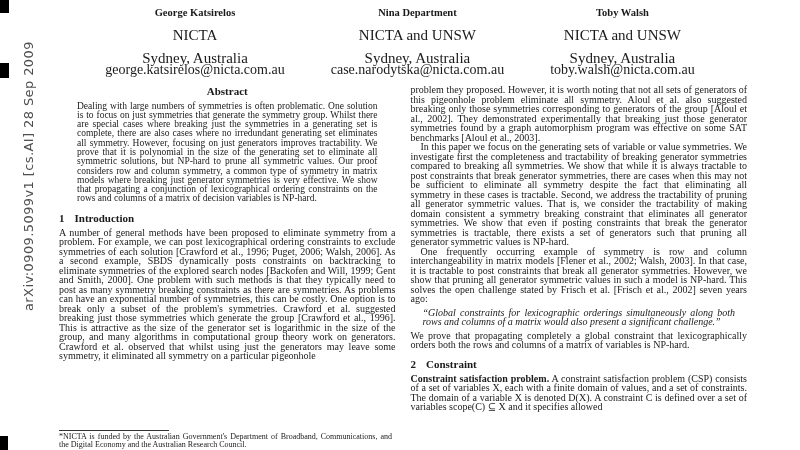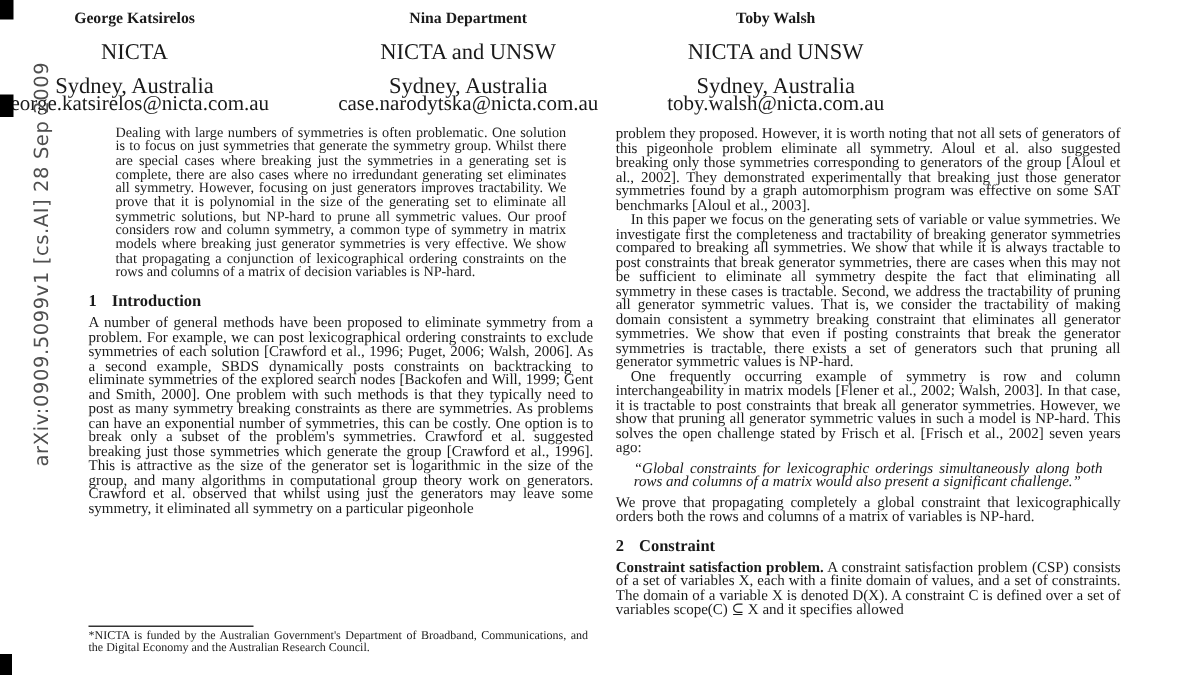--- a/index.html
+++ b/index.html
@@ -20,37 +20,37 @@
   .arxiv-stamp {
     position: absolute; left: -95px; top: 177px;
     width: 250px; height: 18px;
     transform: rotate(-90deg);
     color: #4f4f4f;
     font-family: "DejaVu Sans", "Liberation Sans", sans-serif;
     font-size: 13px; letter-spacing: 0.4px;
     text-align: center; white-space: nowrap;
   }
   .paper-title { margin-top: 5px; text-align: center; font-weight: bold; font-size: 14px; }
-  .authors { display: flex; justify-content: flex-start; gap: 46px; margin-top: 7px; }
+  .authors { display: flex; justify-content: center; gap: 46px; margin-top: 7px; }
   .author { text-align: center; line-height: 11px; }
   .author-name  { font-weight: bold; font-size: 10.5px; }
   .author-line  { font-size: 15px; margin-top: 12px; }
   .author-email { font-size: 14px; }
   .cols { display: flex; gap: 15px; padding: 10px 53px 0 59px; }
   .col { flex: 1; min-width: 0; text-align: justify; font-size: 10px; line-height: 9.5px; }
   .abstract-heading { text-align: center; font-weight: bold; font-size: 11px; margin: 2px 0 5px; }
   .abstract-text { font-size: 9.5px; line-height: 9.3px; padding: 0 18px; }
   .section-heading { display: block; font-weight: bold; font-size: 11px; line-height: 12px; margin: 8px 0 4px; }
   .secnum { margin-right: 10px; }
   .para { margin: 0; }
   .para.indent { text-indent: 10px; }
   .quote { font-style: italic; margin: 4px 12px; }
   .lead-bold { font-weight: bold; margin-top: 20px; }
   .footnote {
-    position: absolute; left: 59px; bottom: 13px; width: 333px;
+    position: absolute; left: 59px; bottom: 0; width: 333px;
     background: #ffffff;
     font-size: 8px; line-height: 8.6px; text-align: justify;
     padding-top: 2px;
   }
   .footnote-rule { width: 110px; height: 0; border-top: 1px solid #333; margin-bottom: 2px; }
 </style>
 </head>
 <body>
 
 <div class="page">
@@ -79,20 +79,21 @@
       <div class="author-name">Toby Walsh</div>
       <div class="author-line">NICTA and UNSW</div>
       <div class="author-line">Sydney, Australia</div>
       <div class="author-email">toby.walsh@nicta.com.au</div>
     </div>
   </div>
 
   <div class="cols">
 
     <div class="col">
+      <div class="abstract-heading">Abstract</div>
       <p class="para abstract-text">Dealing with large numbers of symmetries is often problematic. One solution is to focus on just symmetries that generate the symmetry group. Whilst there are special cases where breaking just the symmetries in a generating set is complete, there are also cases where no irredundant generating set eliminates all symmetry. However, focusing on just generators improves tractability. We prove that it is polynomial in the size of the generating set to eliminate all symmetric solutions, but NP-hard to prune all symmetric values. Our proof considers row and column symmetry, a common type of symmetry in matrix models where breaking just generator symmetries is very effective. We show that propagating a conjunction of lexicographical ordering constraints on the rows and columns of a matrix of decision variables is NP-hard.</p>
 
       <span class="section-heading"><span class="secnum">1</span><span>Introduction</span></span>
       <p class="para">A number of general methods have been proposed to eliminate symmetry from a problem. For example, we can post lexicographical ordering constraints to exclude symmetries of each solution [Crawford et al., 1996; Puget, 2006; Walsh, 2006]. As a second example, SBDS dynamically posts constraints on backtracking to eliminate symmetries of the explored search nodes [Backofen and Will, 1999; Gent and Smith, 2000]. One problem with such methods is that they typically need to post as many symmetry breaking constraints as there are symmetries. As problems can have an exponential number of symmetries, this can be costly. One option is to break only a subset of the problem's symmetries. Crawford et al. suggested breaking just those symmetries which generate the group [Crawford et al., 1996]. This is attractive as the size of the generator set is logarithmic in the size of the group, and many algorithms in computational group theory work on generators. Crawford et al. observed that whilst using just the generators may leave some symmetry, it eliminated all symmetry on a particular pigeonhole</p>
     </div>
 
     <div class="col">
       <p class="para">problem they proposed. However, it is worth noting that not all sets of generators of this pigeonhole problem eliminate all symmetry. Aloul et al. also suggested breaking only those symmetries corresponding to generators of the group [Aloul et al., 2002]. They demonstrated experimentally that breaking just those generator symmetries found by a graph automorphism program was effective on some SAT benchmarks [Aloul et al., 2003].</p>
       <p class="para indent">In this paper we focus on the generating sets of variable or value symmetries. We investigate first the completeness and tractability of breaking generator symmetries compared to breaking all symmetries. We show that while it is always tractable to post constraints that break generator symmetries, there are cases when this may not be sufficient to eliminate all symmetry despite the fact that eliminating all symmetry in these cases is tractable. Second, we address the tractability of pruning all generator symmetric values. That is, we consider the tractability of making domain consistent a symmetry breaking constraint that eliminates all generator symmetries. We show that even if posting constraints that break the generator symmetries is tractable, there exists a set of generators such that pruning all generator symmetric values is NP-hard.</p>
       <p class="para indent">One frequently occurring example of symmetry is row and column interchangeability in matrix models [Flener et al., 2002; Walsh, 2003]. In that case, it is tractable to post constraints that break all generator symmetries. However, we show that pruning all generator symmetric values in such a model is NP-hard. This solves the open challenge stated by Frisch et al. [Frisch et al., 2002] seven years ago:</p>

